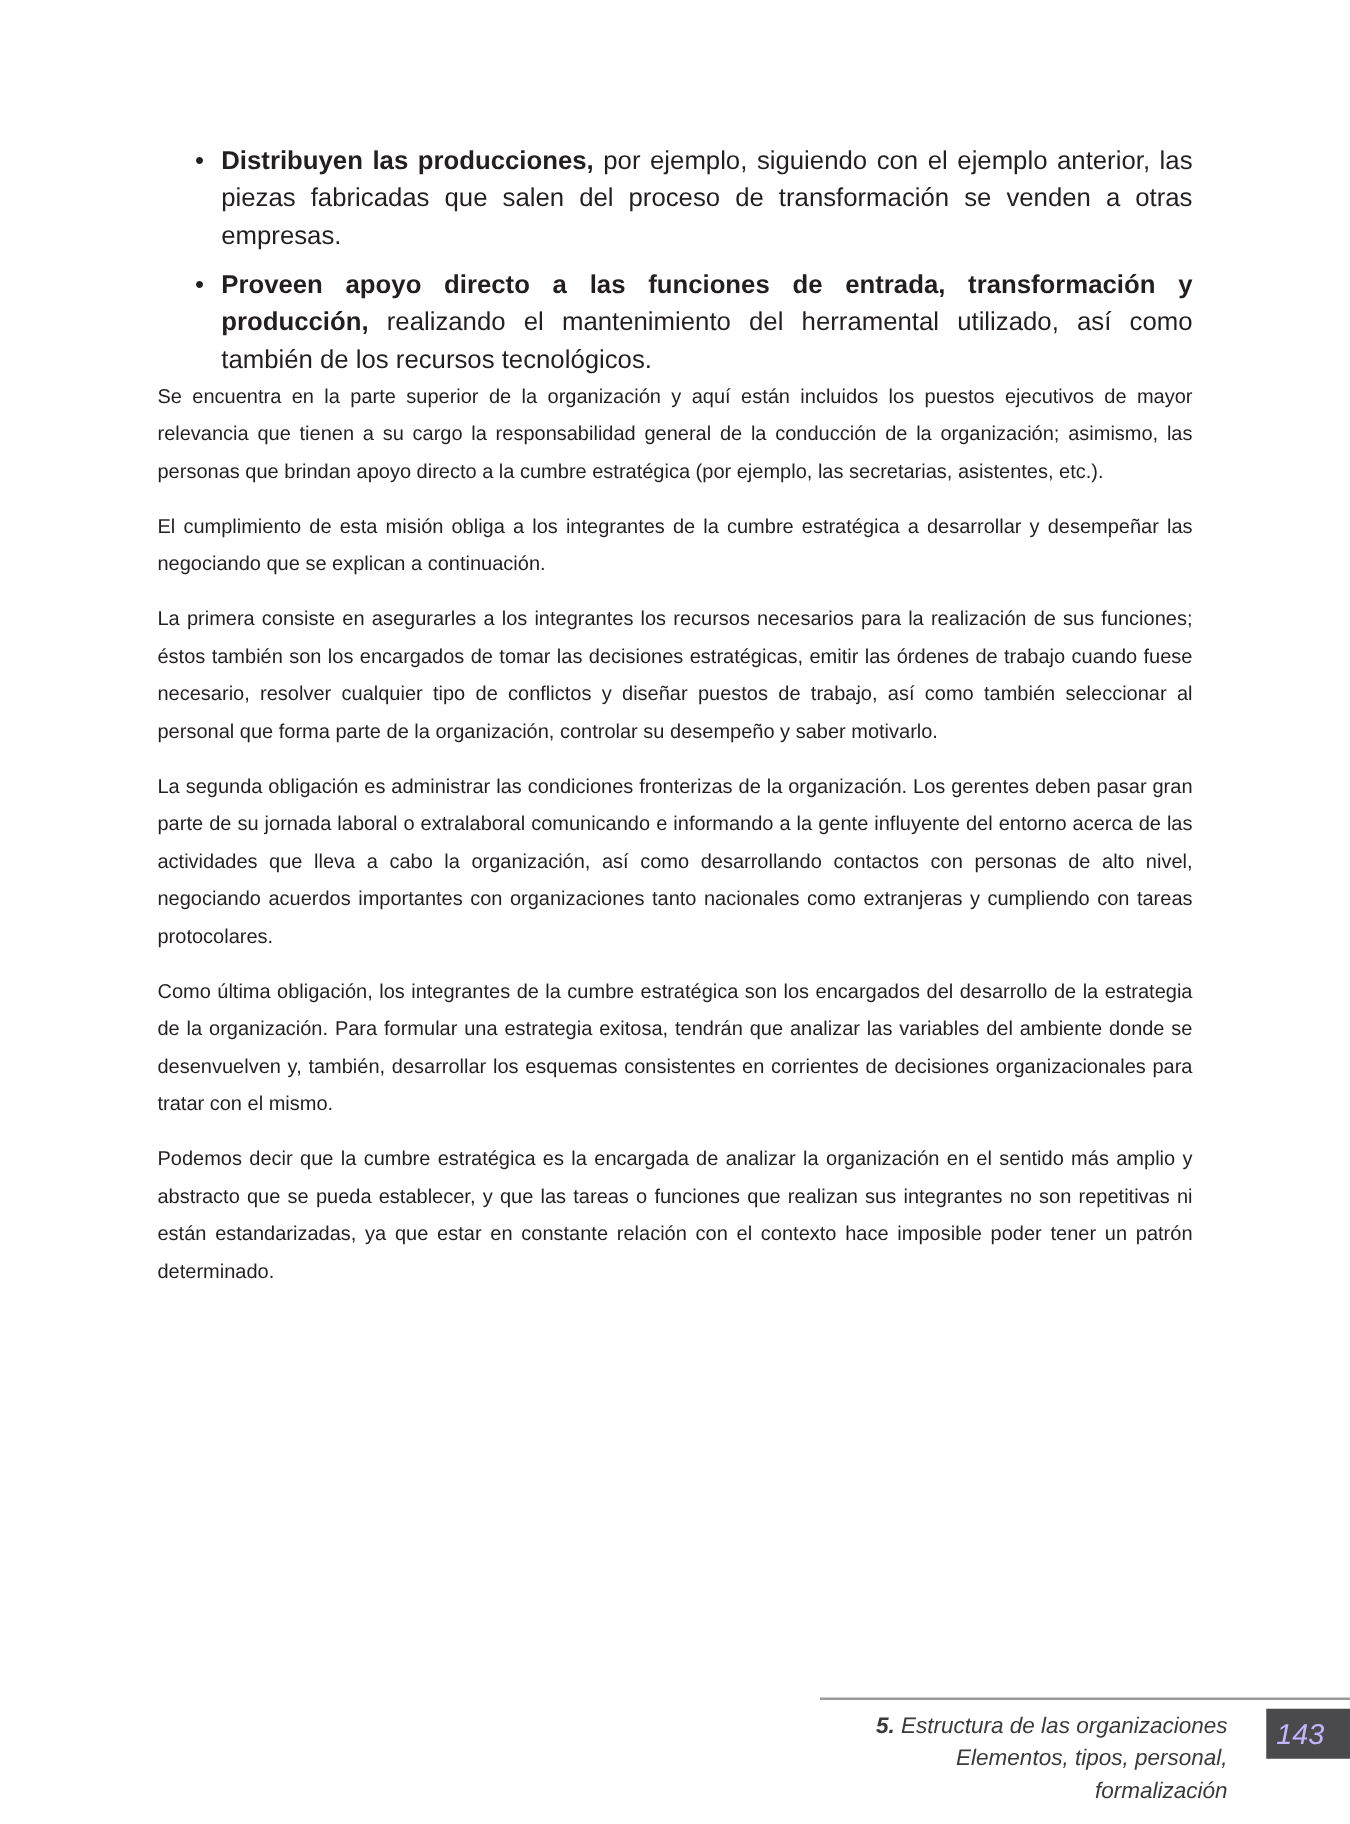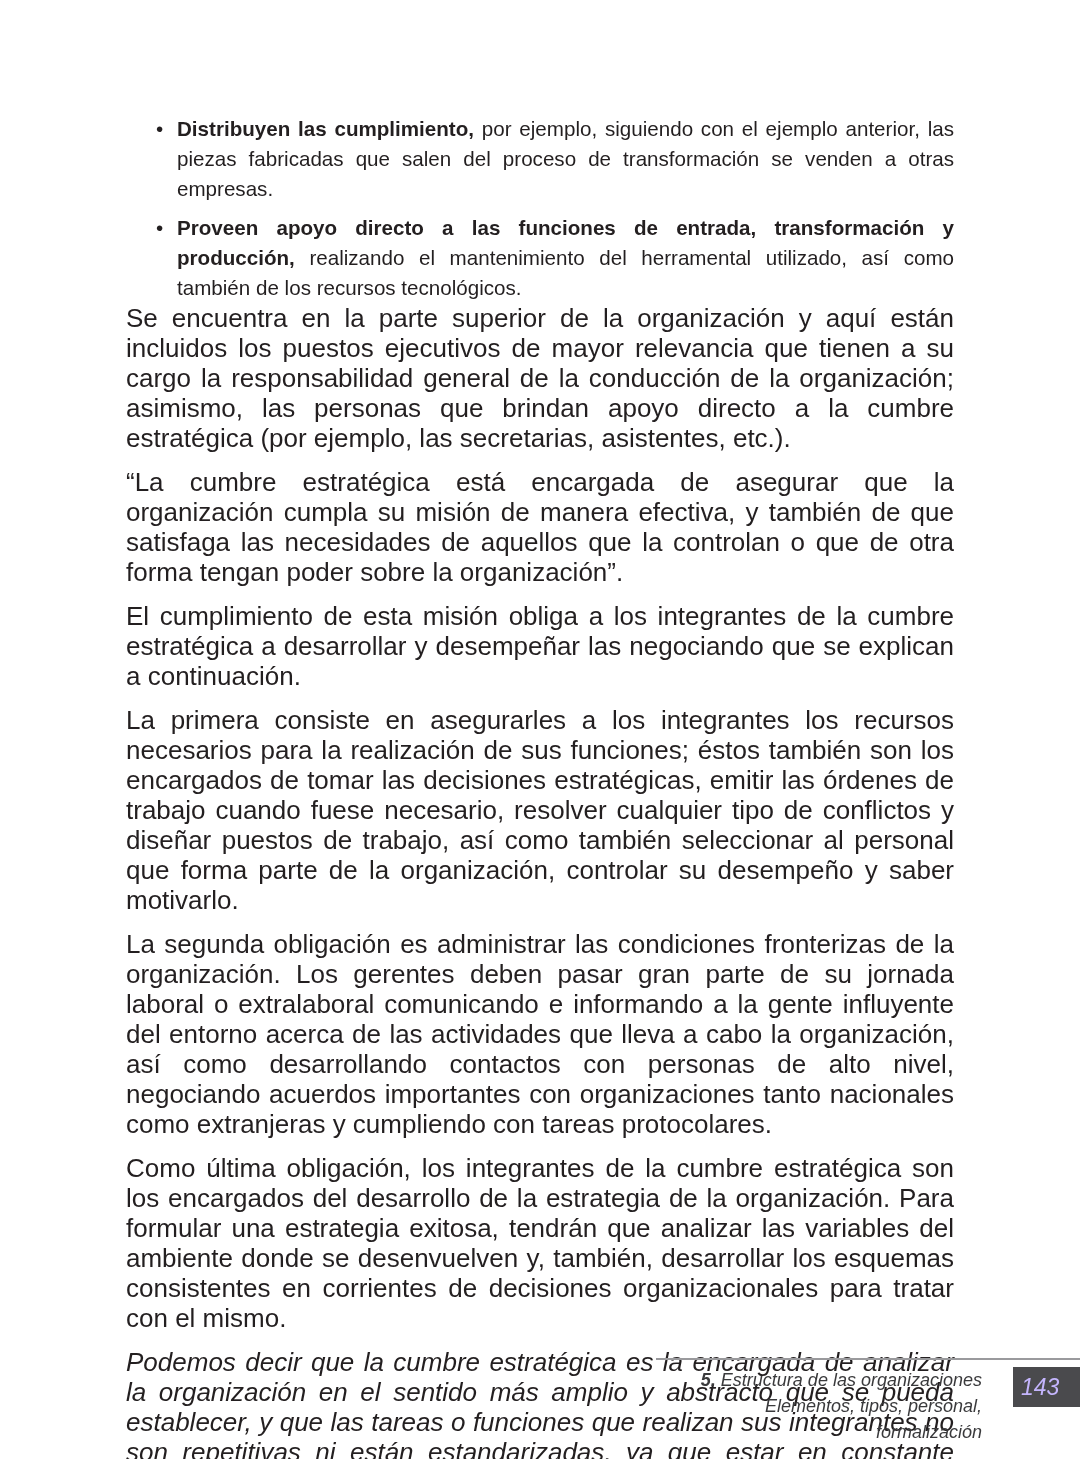--- a/index.html
+++ b/index.html
@@ -68,26 +68,26 @@
     text-transform: uppercase;
   }
   .section-heading .cap {
     font-size: 23px;
     line-height: 24px;
   }
 
   
   .para {
     margin: 0 0 14px 0;
-    font-size: 26px;
+    font-size: 16px;
     line-height: 30px;
     text-align: justify;
     text-justify: inter-word;
   }
-  .para:last-child { margin-bottom: 16px; font-style: italic; }
+  .para:last-child { margin-bottom: 16px; }
 
   
   .footer {
     position: absolute;
     left: 656px;
     top: 1358px;
     width: 452px;
     height: 70px;
     font-style: italic;
   }
@@ -127,30 +127,29 @@
 </style>
 </head>
 <body>
 
 <div class="page">
 
   <div class="content">
 
     <ul class="bullet-list">
       <li class="bullet-item">
-        <span class="bullet-marker">•</span><b>Distribuyen las cumplimiento,</b><span> por ejemplo, siguiendo con el ejemplo anterior, las piezas fabricadas que salen del proceso de transformación se venden a otras empresas.</span>
+        <span class="bullet-marker">•</span><b>Distribuyen las producciones,</b><span> por ejemplo, siguiendo con el ejemplo anterior, las piezas fabricadas que salen del proceso de transformación se venden a otras empresas.</span>
       </li>
       <li class="bullet-item">
         <span class="bullet-marker">•</span><b>Proveen apoyo directo a las funciones de entrada, transformación y producción,</b><span> realizando el mantenimiento del herramental utilizado, así como también de los recursos tecnológicos.</span>
       </li>
     </ul>
 
 
     <p class="para">Se encuentra en la parte superior de la organización y aquí están incluidos los puestos ejecutivos de mayor relevancia que tienen a su cargo la responsabilidad general de la conducción de la organización; asimismo, las personas que brindan apoyo directo a la cumbre estratégica (por ejemplo, las secretarias, asistentes, etc.).</p>
-    <p class="para">“La cumbre estratégica está encargada de asegurar que la organización cumpla su misión de manera efectiva, y también de que satisfaga las necesidades de aquellos que la controlan o que de otra forma tengan poder sobre la organización”.</p>
     <p class="para">El cumplimiento de esta misión obliga a los integrantes de la cumbre estratégica a desarrollar y desempeñar las negociando que se explican a continuación.</p>
     <p class="para">La primera consiste en asegurarles a los integrantes los recursos necesarios para la realización de sus funciones; éstos también son los encargados de tomar las decisiones estratégicas, emitir las órdenes de trabajo cuando fuese necesario, resolver cualquier tipo de conflictos y diseñar puestos de trabajo, así como también seleccionar al personal que forma parte de la organización, controlar su desempeño y saber motivarlo.</p>
     <p class="para">La segunda obligación es administrar las condiciones fronterizas de la organización. Los gerentes deben pasar gran parte de su jornada laboral o extralaboral comunicando e informando a la gente influyente del entorno acerca de las actividades que lleva a cabo la organización, así como desarrollando contactos con personas de alto nivel, negociando acuerdos importantes con organizaciones tanto nacionales como extranjeras y cumpliendo con tareas protocolares.</p>
     <p class="para">Como última obligación, los integrantes de la cumbre estratégica son los encargados del desarrollo de la estrategia de la organización. Para formular una estrategia exitosa, tendrán que analizar las variables del ambiente donde se desenvuelven y, también, desarrollar los esquemas consistentes en corrientes de decisiones organizacionales para tratar con el mismo.</p>
     <p class="para">Podemos decir que la cumbre estratégica es la encargada de analizar la organización en el sentido más amplio y abstracto que se pueda establecer, y que las tareas o funciones que realizan sus integrantes no son repetitivas ni están estandarizadas, ya que estar en constante relación con el contexto hace imposible poder tener un patrón determinado.</p>
 
   </div>
 
   <div class="footer">
     <div class="footer-rule" style="background: rgb(154, 154, 157);"></div>

